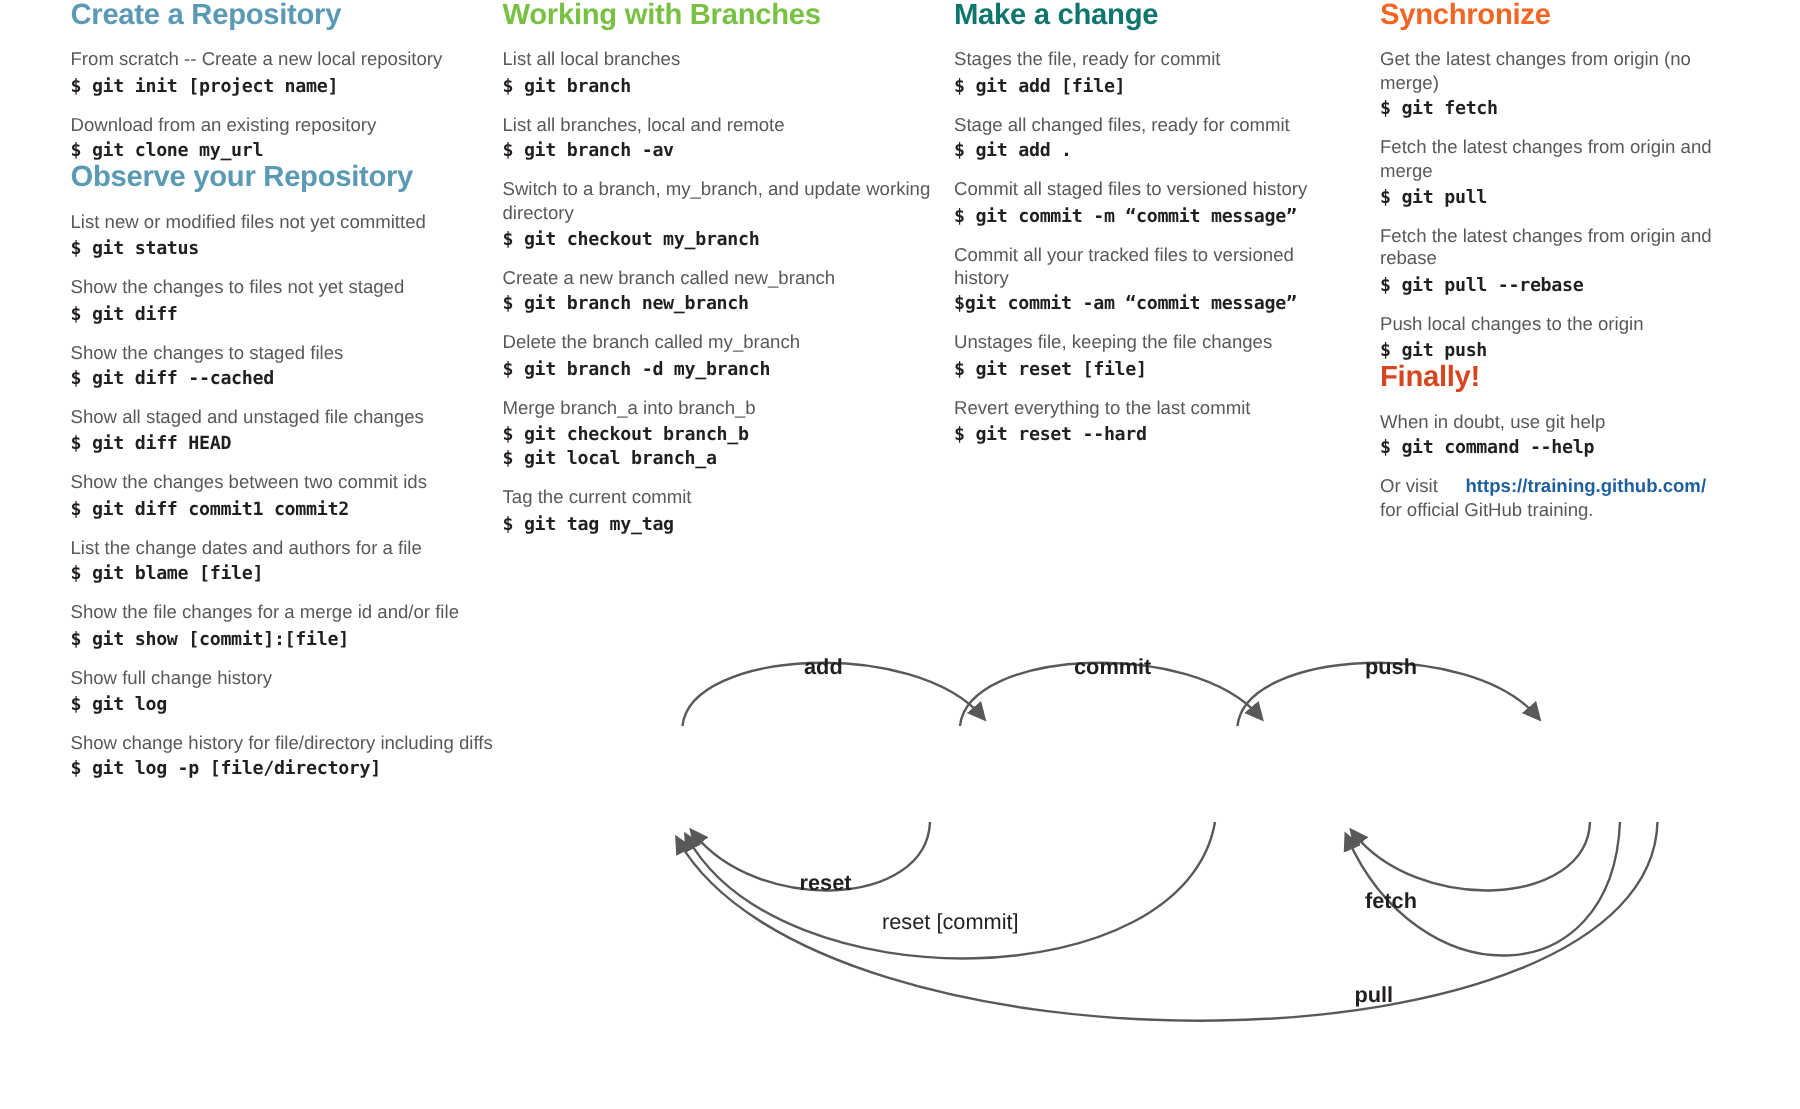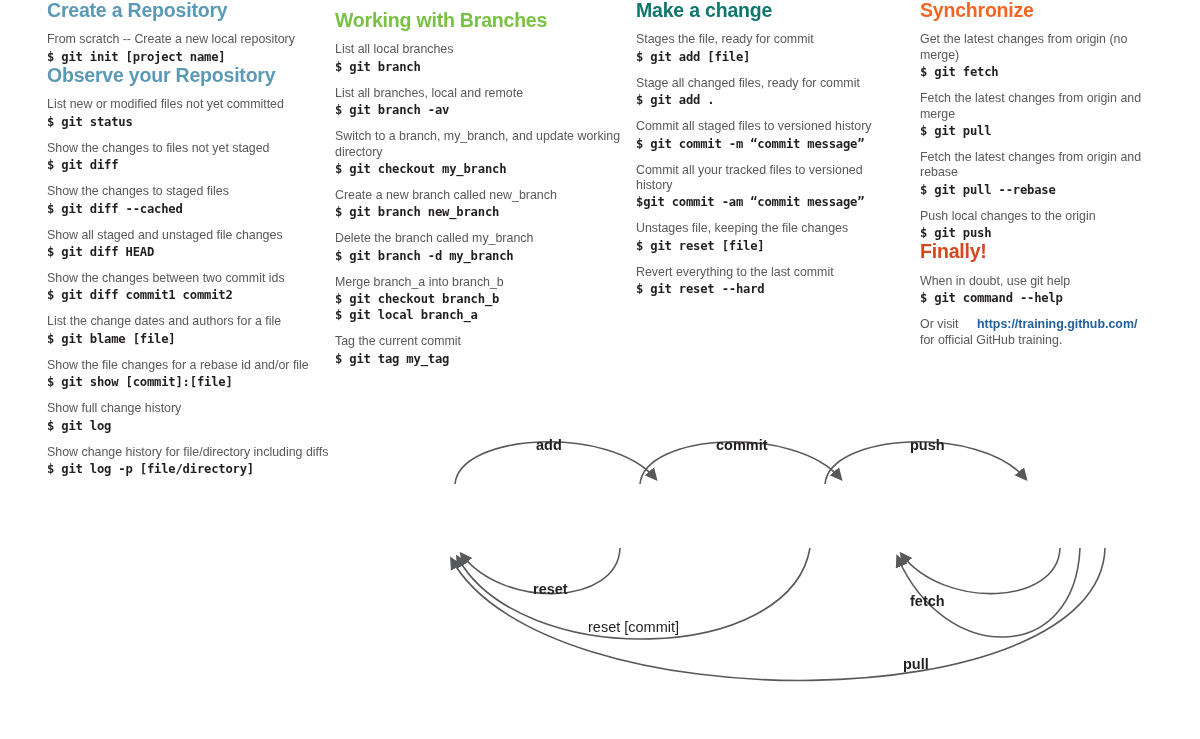--- a/index.html
+++ b/index.html
@@ -5,21 +5,21 @@
   html, body { margin:0; padding:0; }
   body {
     width:1200px; height:739px; background:#ffffff;
     font-family:"Liberation Sans", sans-serif;
     color:#58595b; position:relative; overflow:hidden;
   }
   .sheet { position:relative; width:1200px; height:739px; }
 
   .col { position:absolute; top:0; }
   .col-1 { left:47px;  width:283px; }
-  .col-2 { left:335px; width:290px;margin-top:10px; }
+  .col-2 { left:335px; width:290px; }
   .col-3 { left:636px; width:255px; }
   .col-4 { left:920px; width:235px; }
 
   h2.heading {
     font-size:19.5px; font-weight:bold; margin:0;
     letter-spacing:-0.2px; line-height:1.1;
   }
   .h-blue   { color:#5b9ab5; }
   .h-green  { color:#79c143; }
   .h-green2 { color:#0f766e; }
@@ -57,20 +57,24 @@
 
 <div class="sheet">
 
   <div class="col col-1">
 
     <h2 class="heading h-blue">Create a Repository</h2>
     <div class="entry">
       <p class="desc">From scratch -- Create a new local repository</p>
       <p class="cmd">$ git init [project name]</p>
     </div>
+    <div class="entry">
+      <p class="desc">Download from an existing repository</p>
+      <p class="cmd">$ git clone my_url</p>
+    </div>
 
     <h2 class="heading h-blue pad-top-22">Observe your Repository</h2>
     <div class="entry">
       <p class="desc">List new or modified files not yet committed</p>
       <p class="cmd">$ git status</p>
     </div>
     <div class="entry">
       <p class="desc">Show the changes to files not yet staged</p>
       <p class="cmd">$ git diff</p>
     </div>
@@ -84,21 +88,21 @@
     </div>
     <div class="entry">
       <p class="desc">Show the changes between two commit ids</p>
       <p class="cmd">$ git diff commit1 commit2</p>
     </div>
     <div class="entry">
       <p class="desc">List the change dates and authors for a file</p>
       <p class="cmd">$ git blame [file]</p>
     </div>
     <div class="entry">
-      <p class="desc">Show the file changes for a rebase id and/or file</p>
+      <p class="desc">Show the file changes for a merge id and/or file</p>
       <p class="cmd">$ git show [commit]:[file]</p>
     </div>
     <div class="entry">
       <p class="desc">Show full change history</p>
       <p class="cmd">$ git log</p>
     </div>
     <div class="entry">
       <p class="desc">Show change history for file/directory including diffs</p>
       <p class="cmd">$ git log -p [file/directory]</p>
     </div>
@@ -214,17 +218,17 @@
         <path d="M 1080,133 C 1075,250 945,250 898,143"></path>
         <path d="M 1105,133 C 1100,305 545,310 452,145"></path>
       </g>
     </svg>
 
     <span class="arcLabel" style="left:536px; top:22px;">add</span>
     <span class="arcLabel" style="left:716px; top:22px;">commit</span>
     <span class="arcLabel" style="left:910px; top:22px;">push</span>
     <span class="arcLabel" style="left:533px; top:166px;">reset</span>
     <span class="arcLabel" style="left:910px; top:178px;">fetch</span>
-    <span class="arcLabel reg" style="left:588px; top:204px;">reset [commit]</span>
+    <span class="arcLabel reg" style="left:588px; top:192px;">reset [commit]</span>
     <span class="arcLabel" style="left:903px; top:241px;">pull</span>
   </div>
 
 </div>
 
 </body></html>

